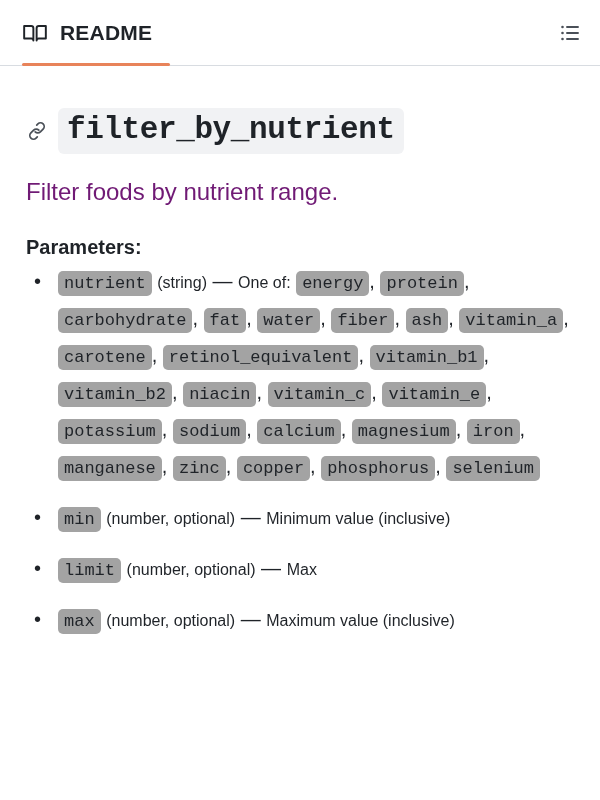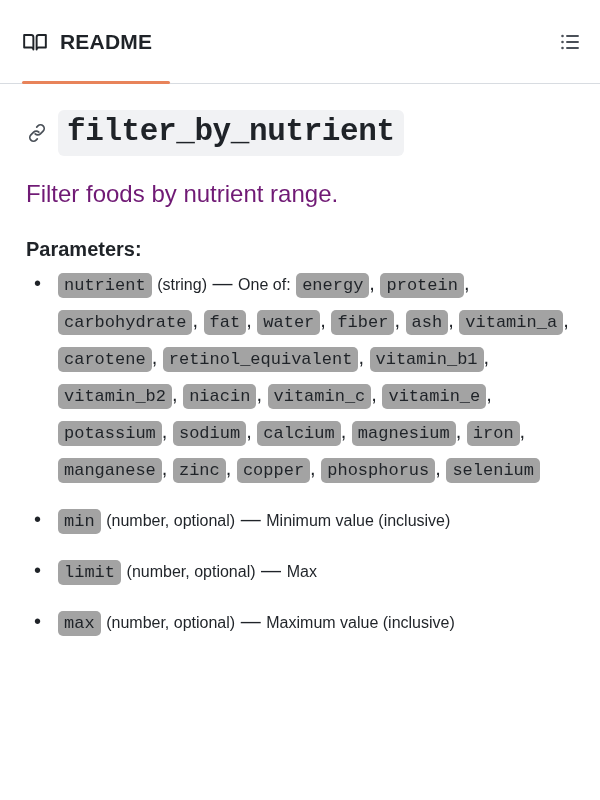--- a/index.html
+++ b/index.html
@@ -10,21 +10,21 @@
   body {
     width: 600px;
     height: 800px;
     overflow: hidden;
     font-family: "Liberation Sans", sans-serif;
     color: #1f2328;
   }
 
   
   .tabbar {
-    height: 84px;
+    height: 66px;
     border-bottom: 1px solid #d8dce1;
     display: flex;
     align-items: center;
     justify-content: space-between;
     padding: 0 18px 0 22px;
     box-sizing: border-box;
     position: relative;
   }
   .tab {
     display: flex;
@@ -54,20 +54,21 @@
   .content {
     padding: 26px 26px 0 26px;
     box-sizing: border-box;
   }
 
   .heading-row {
     display: flex;
     align-items: center;
     gap: 10px;
     margin-bottom: 22px;
+    margin-top: 16px;
   }
   .anchor-icon {
     color: #4a5058;
     flex: none;
     margin-top: 4px;
   }
   h1.title {
     margin: 0;
     font-family: "Liberation Mono", monospace;
     font-size: 31px;

